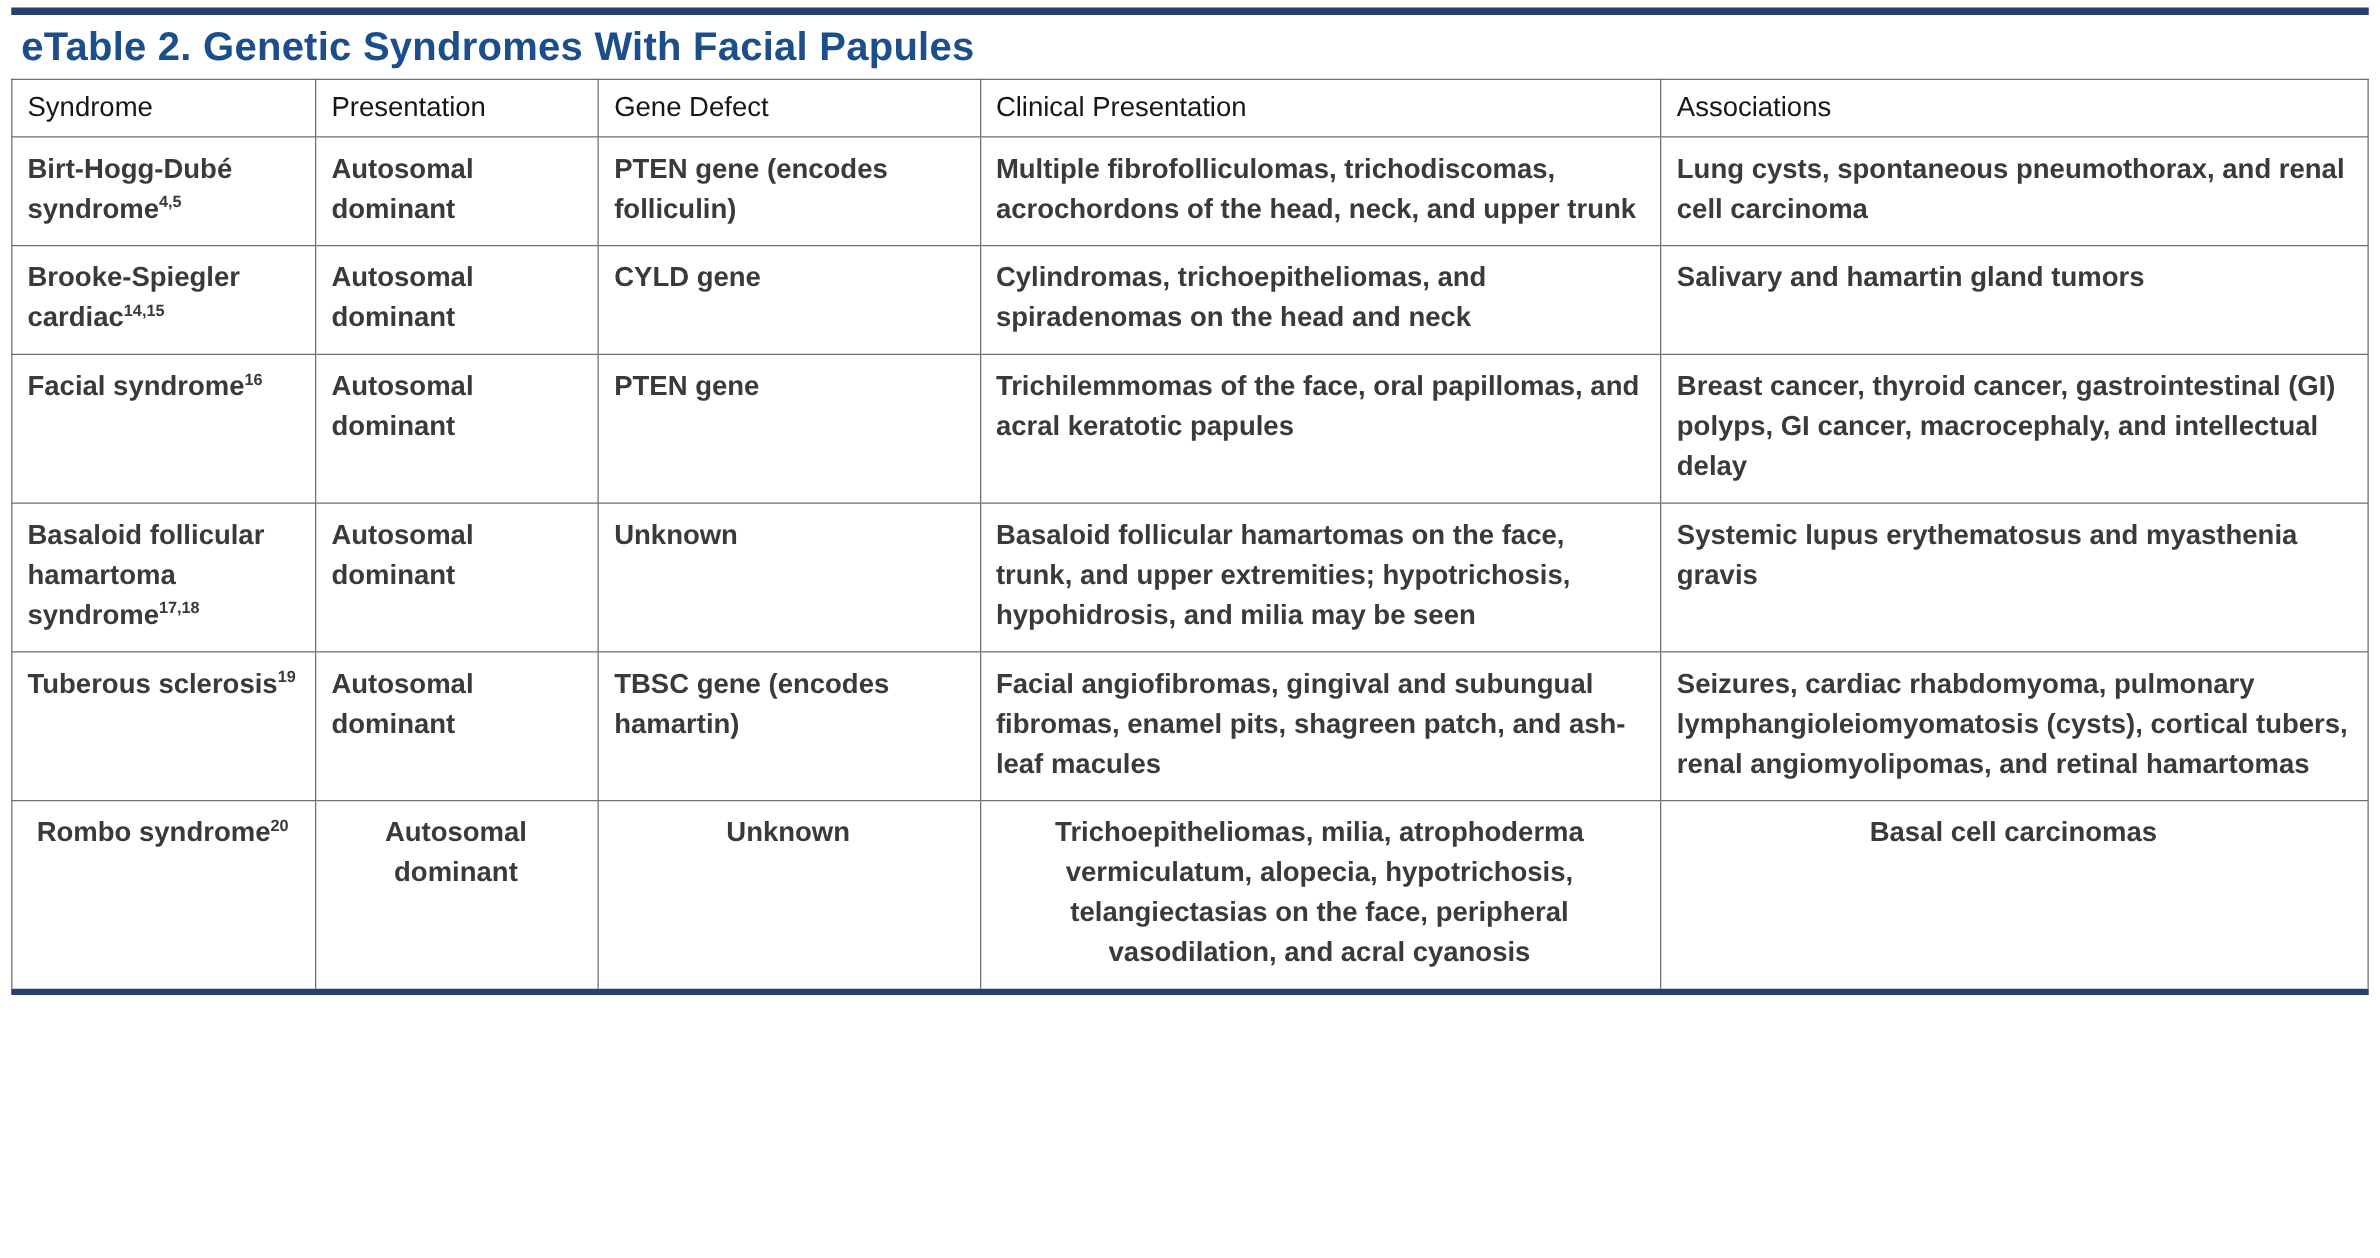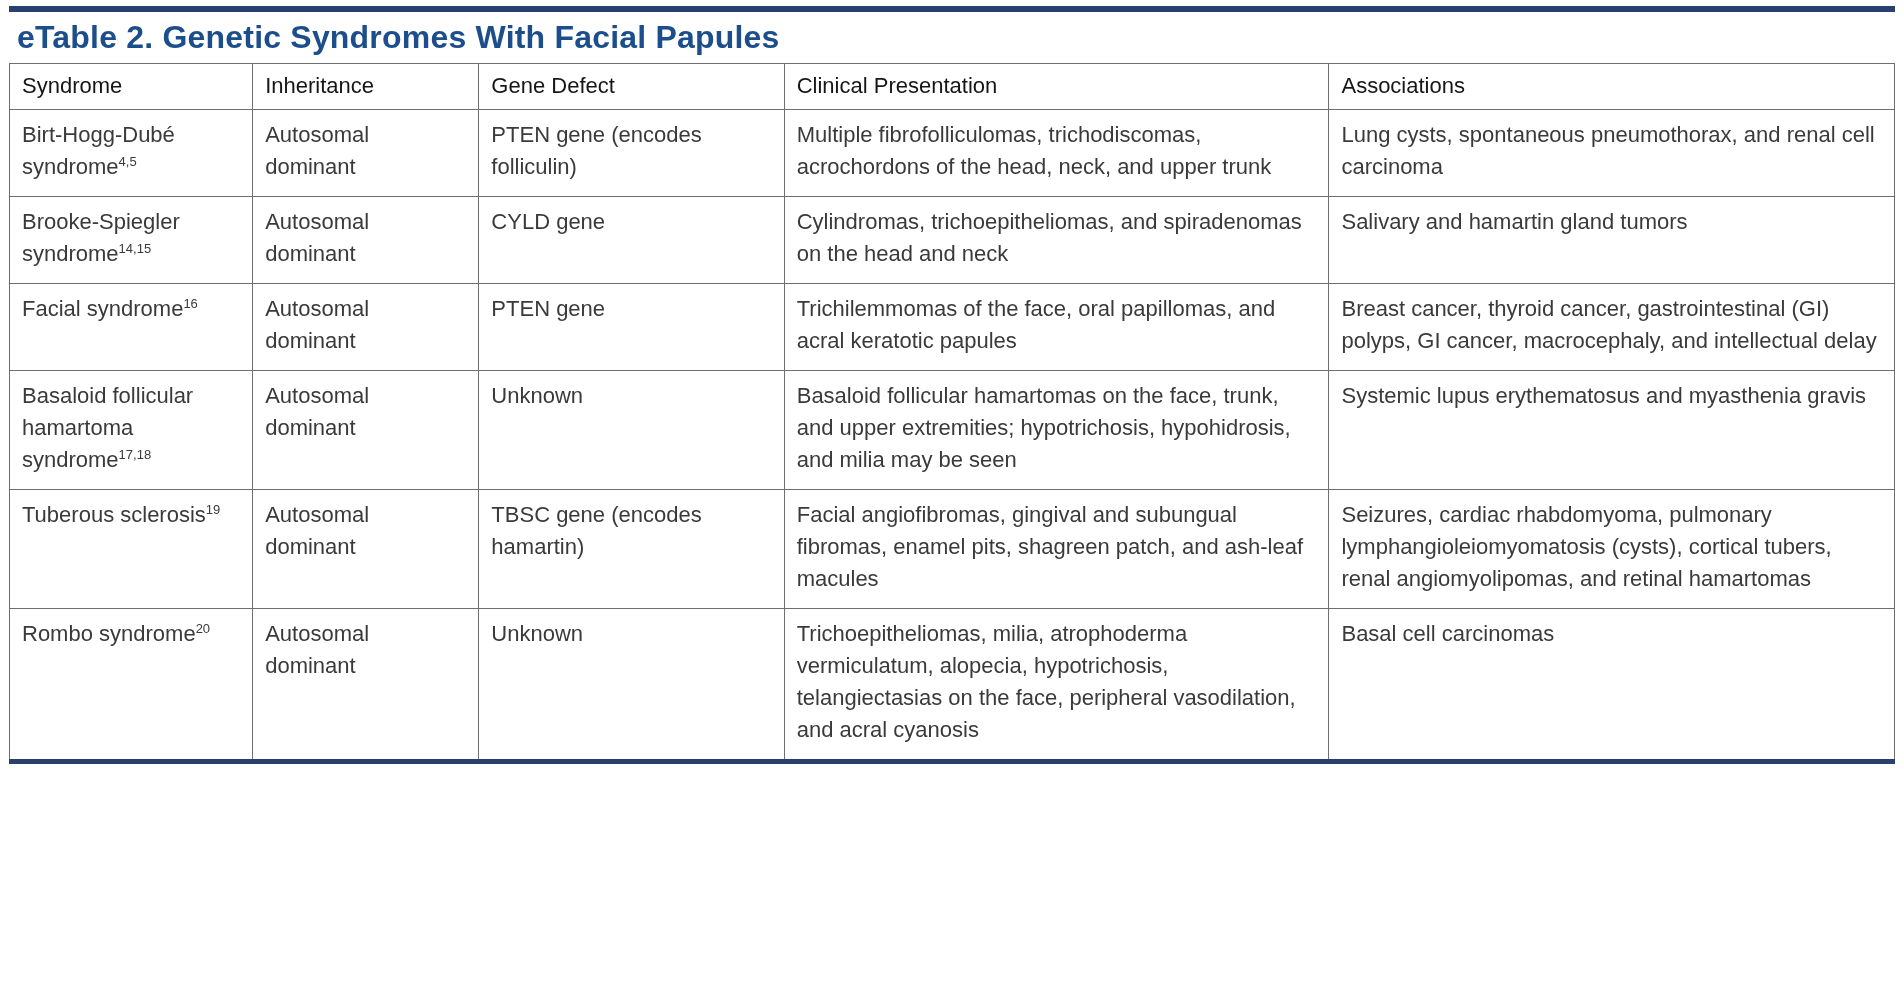--- a/index.html
+++ b/index.html
@@ -34,32 +34,33 @@
   }
   table.syndromes th,
   table.syndromes td {
     border: 1px solid var(--grid-color, #6e6e6e);
     vertical-align: top;
     text-align: left;
     padding: 9px 14px 13px 12px;
     font-size: 22px;
     line-height: 32px;
     color: var(--text-color, #3a3a3a);
-    font-weight: normal;
+    font-weight: bold;
     overflow-wrap: break-word;
   }
   table.syndromes th {
     font-weight: normal;
     color: var(--header-color, #161616);
     padding-top: 7px;
     padding-bottom: 8px;
     line-height: 30px;
   }
   table.syndromes tbody tr:last-child td {
     border-bottom: none;
+    text-align: center;
   }
   sup {
     font-size: 13px;
     line-height: 0;
   }
   .col-0 { width: 12.9%; }
   .col-1 { width: 12.0%; }
   .col-2 { width: 16.2%; }
   .col-3 { width: 28.9%; }
   .col-4 { width: 30.0%; }
@@ -67,36 +68,36 @@
 </head>
 <body>
 
 <div class="page">
   <div class="etable">
     <div class="table-title">eTable 2. Genetic Syndromes With Facial Papules</div>
     <table class="syndromes">
       <thead>
         <tr id="header-row">
             <th class="col-0">Syndrome</th>
-            <th class="col-1">Inheritance</th>
+            <th class="col-1">Presentation</th>
             <th class="col-2">Gene Defect</th>
             <th class="col-3">Clinical Presentation</th>
             <th class="col-4">Associations</th>
           </tr>
       </thead>
       <tbody id="table-body">
           <tr>
             <td class="col-0"><span>Birt-Hogg-Dubé syndrome</span><sup>4,5</sup></td>
             <td class="col-1">Autosomal dominant</td>
             <td class="col-2">PTEN gene (encodes folliculin)</td>
             <td class="col-3">Multiple fibrofolliculomas, trichodiscomas, acrochordons of the head, neck, and upper trunk</td>
             <td class="col-4">Lung cysts, spontaneous pneumothorax, and renal cell carcinoma</td>
           </tr>
           <tr>
-            <td class="col-0"><span>Brooke-Spiegler syndrome</span><sup>14,15</sup></td>
+            <td class="col-0"><span>Brooke-Spiegler cardiac</span><sup>14,15</sup></td>
             <td class="col-1">Autosomal dominant</td>
             <td class="col-2">CYLD gene</td>
             <td class="col-3">Cylindromas, trichoepitheliomas, and spiradenomas on the head and neck</td>
             <td class="col-4">Salivary and hamartin gland tumors</td>
           </tr>
           <tr>
             <td class="col-0"><span>Facial syndrome</span><sup>16</sup></td>
             <td class="col-1">Autosomal dominant</td>
             <td class="col-2">PTEN gene</td>
             <td class="col-3">Trichilemmomas of the face, oral papillomas, and acral keratotic papules</td>

